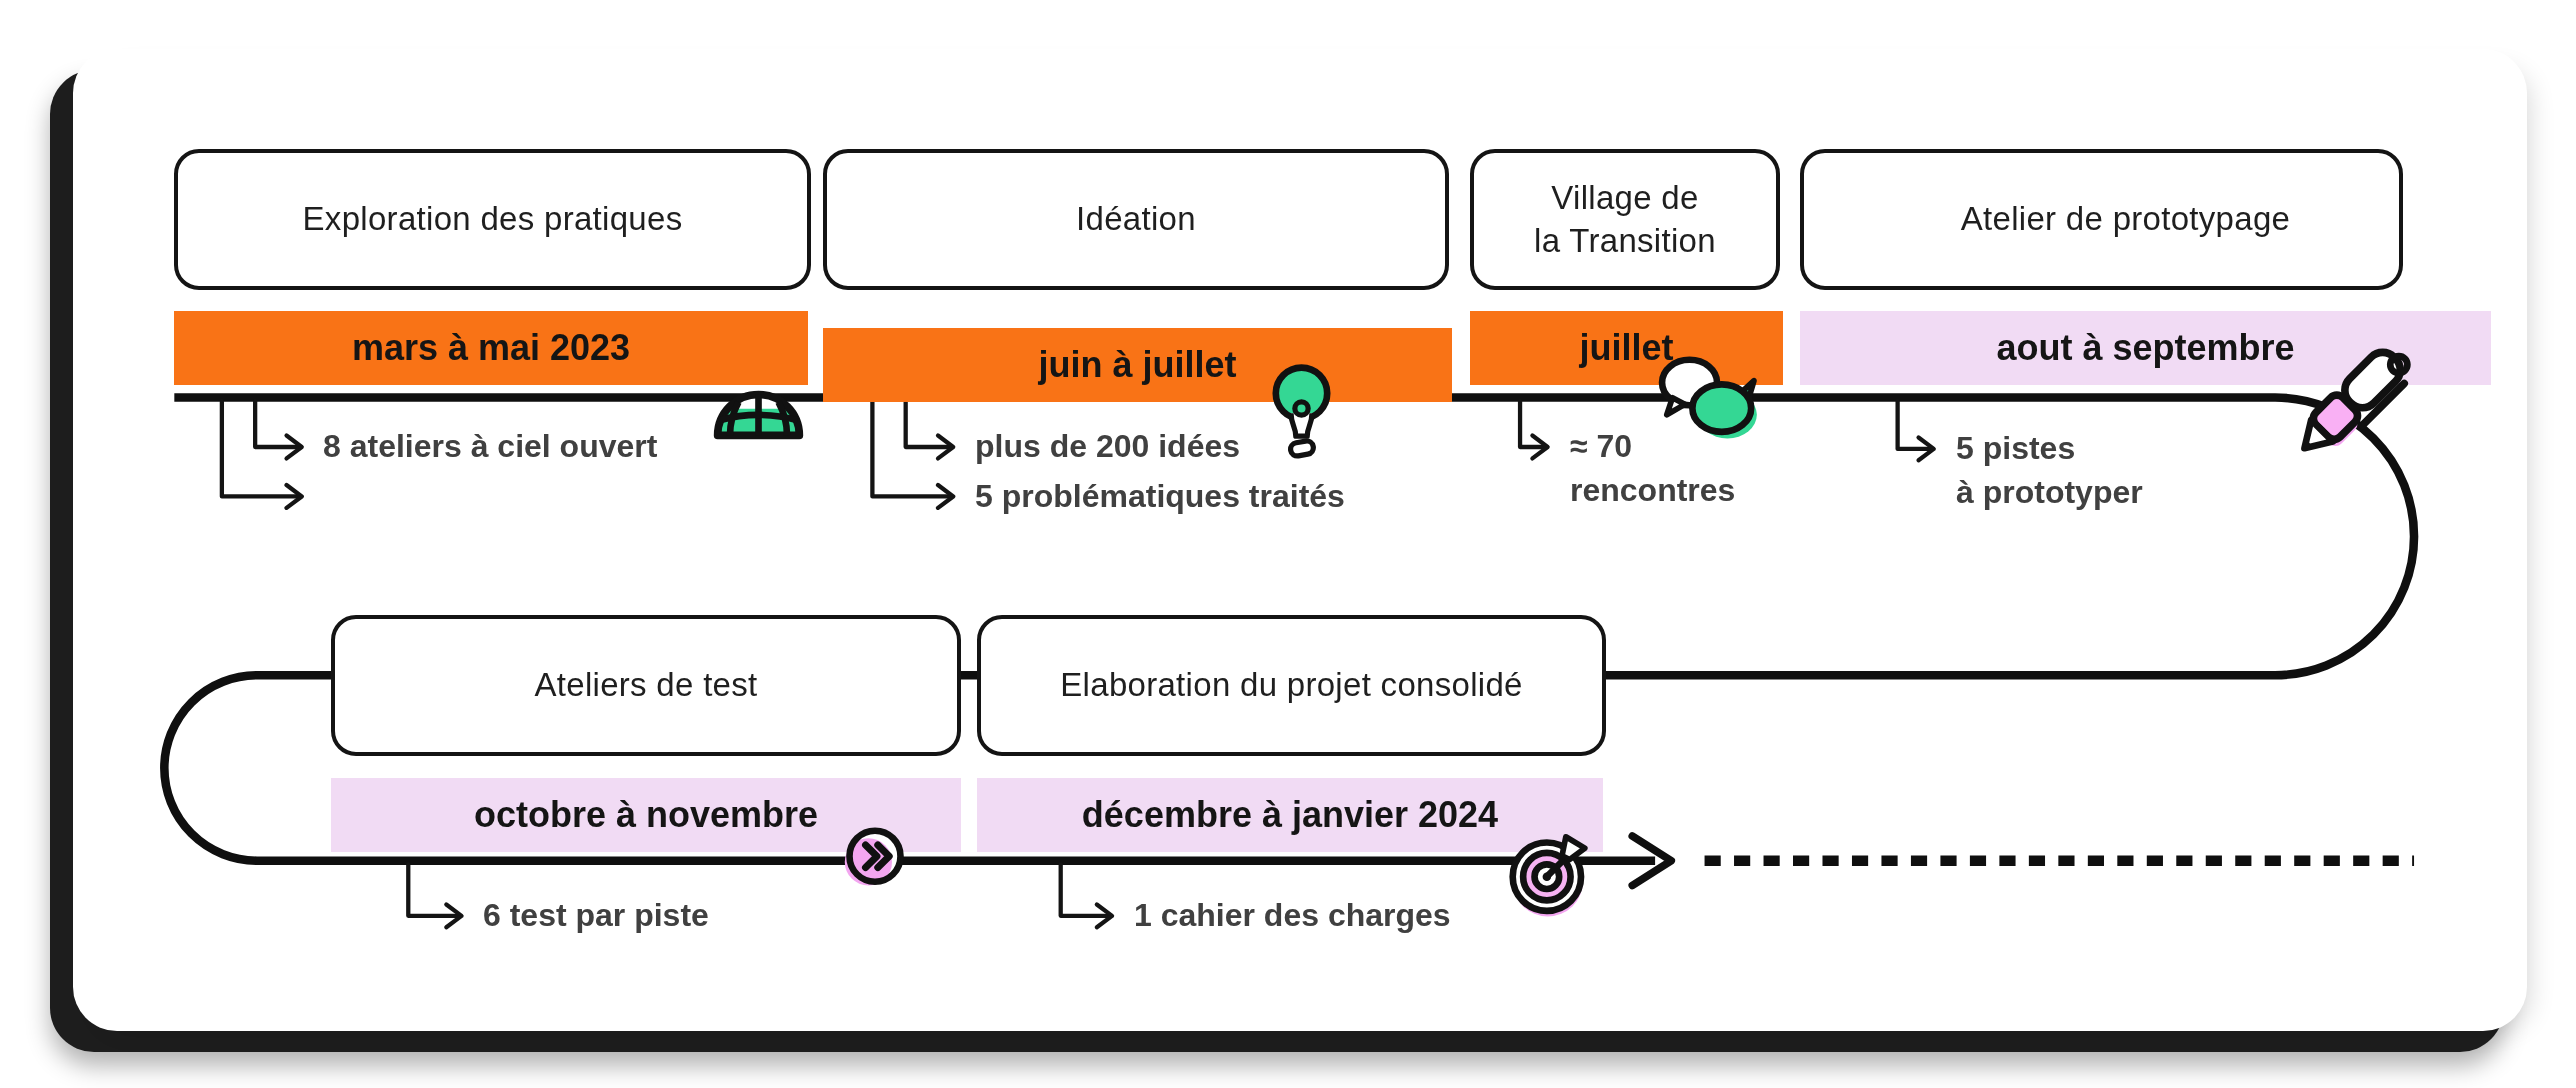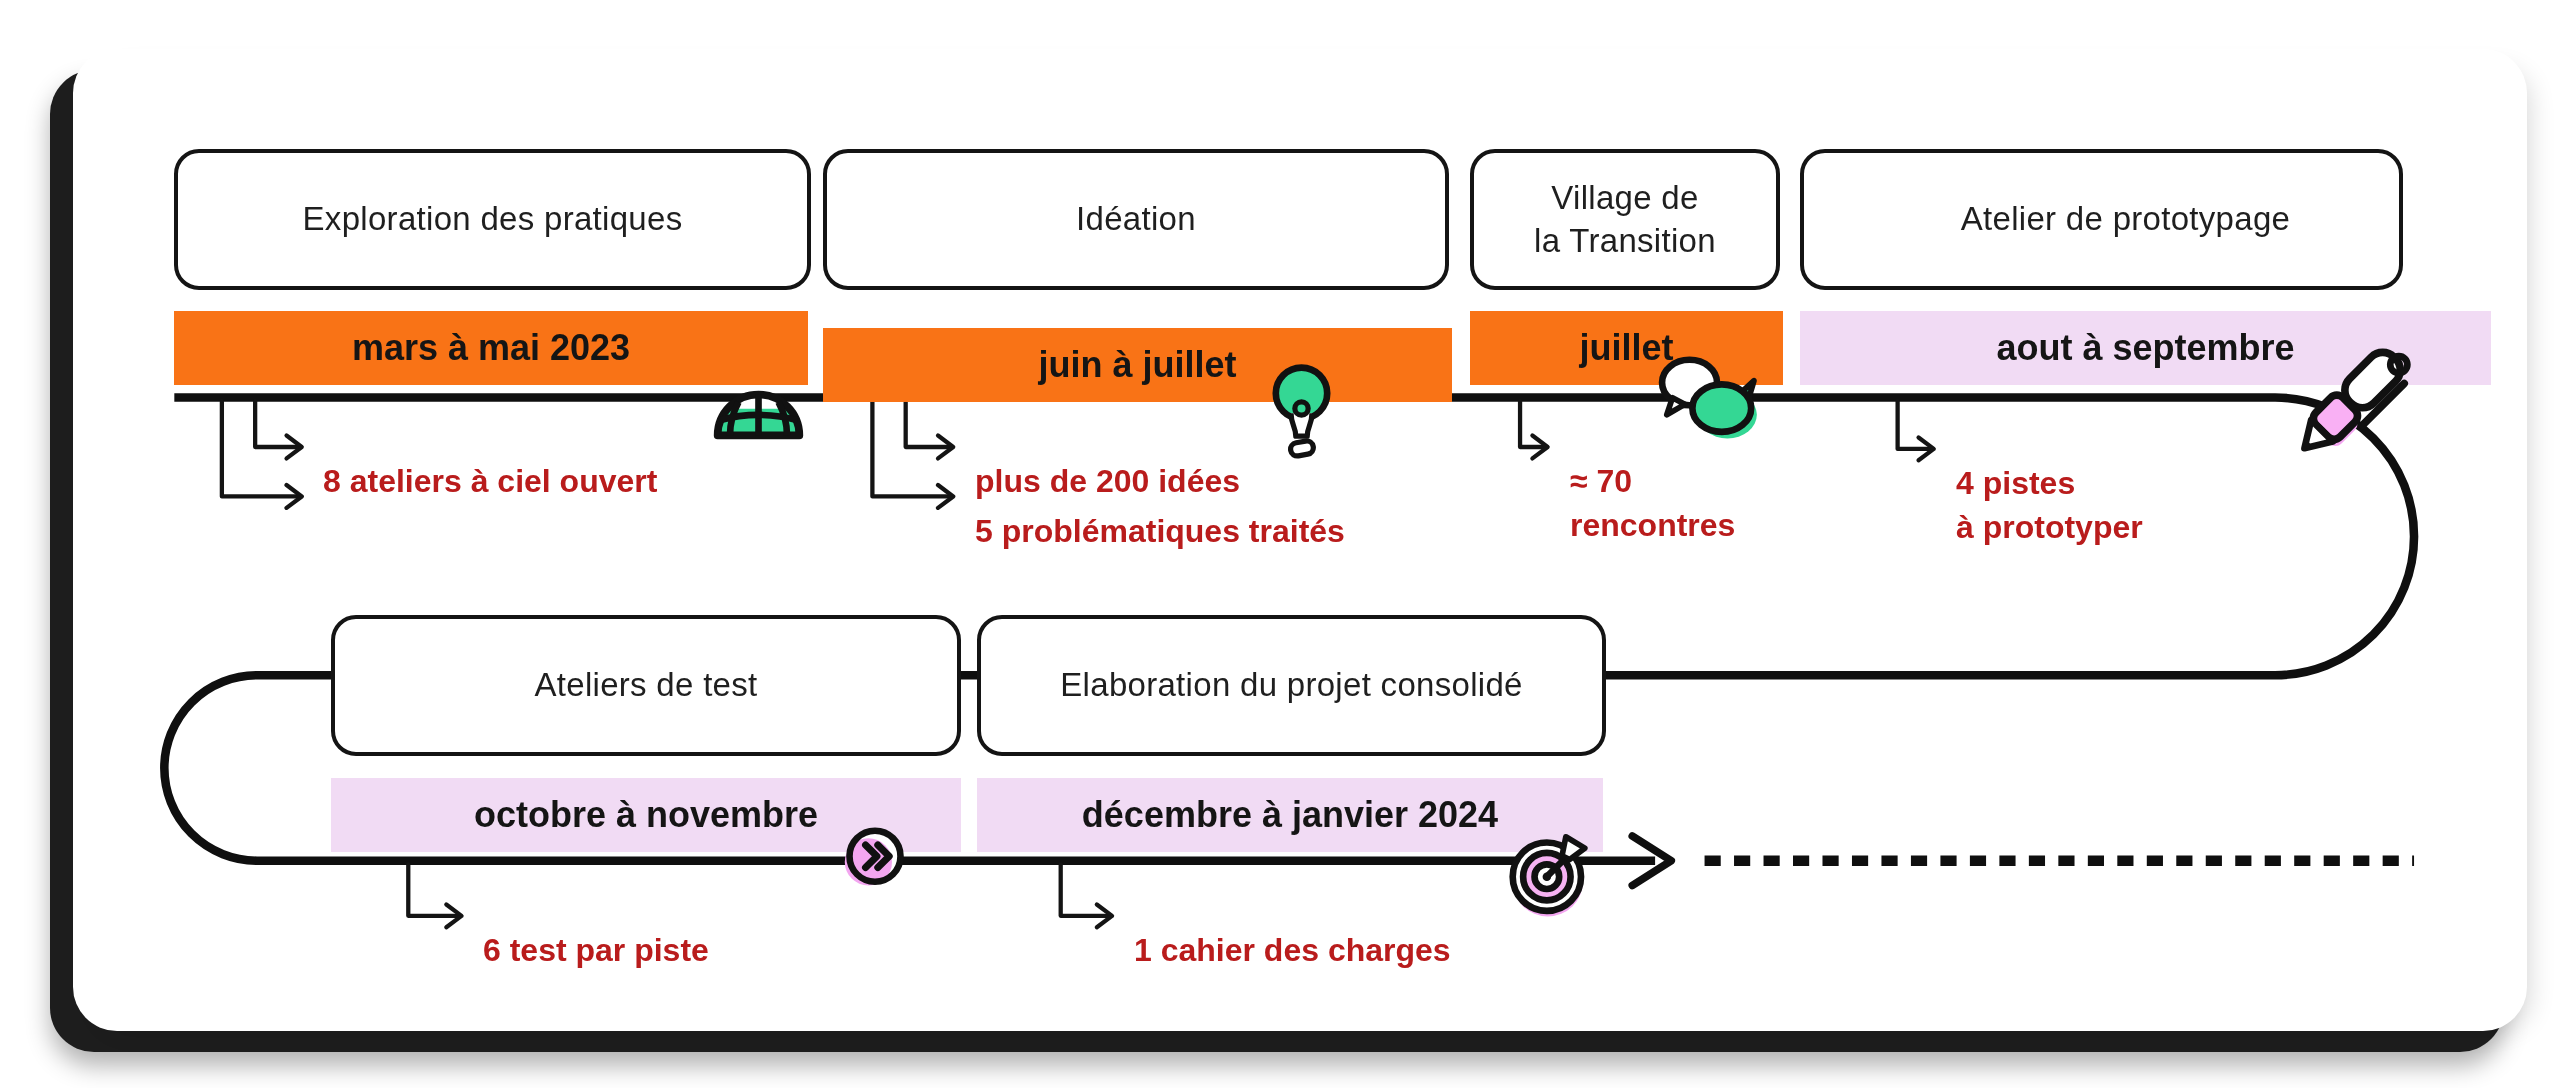--- a/index.html
+++ b/index.html
@@ -15,22 +15,22 @@
   .pbox{box-sizing:border-box;background:#ffffff;border:4.8px solid #141414;border-radius:25px;
         display:flex;align-items:center;justify-content:center;text-align:center;
         font-size:33px;font-weight:400;letter-spacing:0.3px;color:#1f1f1f;line-height:1.28;
         white-space:pre-line;z-index:3;}
   
   .pbar{height:74px;display:flex;align-items:center;justify-content:center;
         font-size:36px;font-weight:700;color:#151515;z-index:3;}
   .mint{background:#f97316;}
   .lav{background:#F1DBF4;}
   
-  .detail{transform:translateY(-50%);font-size:32px;font-weight:700;color:#b91c1c;
-          line-height:1.36;white-space:pre-line;z-index:3;margin-top:35px;}
+  .detail{transform:translateY(-50%);font-size:32px;font-weight:700;color:#404040;
+          line-height:1.36;white-space:pre-line;z-index:3;}
   svg.lines{left:0;top:0;z-index:2;}
   .icon{z-index:4;}
 </style>
 </head>
 <body>
 
 <div class="stage">
 
   <div class="abs card-shadow"></div>
   <div class="abs card"></div>
@@ -72,21 +72,21 @@
   <div class="abs pbar mint" style="left:1470px;top:311px;width:313px;">juillet</div>
   <div class="abs pbar lav" style="left:1800px;top:311px;width:691px;">aout à septembre</div>
   <div class="abs pbar lav" style="left:331px;top:778px;width:630px;">octobre à novembre</div>
   <div class="abs pbar lav" style="left:977px;top:778px;width:626px;">décembre à janvier 2024</div>
 
   <div class="abs detail" style="left:323px;top:447px;">8 ateliers à ciel ouvert</div>
   <div class="abs detail" style="left:975px;top:447px;">plus de 200 idées</div>
   <div class="abs detail" style="left:975px;top:497px;">5 problématiques traités</div>
   <div class="abs detail" style="left:1570px;top:469px;">≈ 70
 rencontres</div>
-  <div class="abs detail" style="left:1956px;top:471px;">4 pistes
+  <div class="abs detail" style="left:1956px;top:471px;">5 pistes
 à prototyper</div>
   <div class="abs detail" style="left:483px;top:916px;">6 test par piste</div>
   <div class="abs detail" style="left:1134px;top:916px;">1 cahier des charges</div>
 
   <svg class="abs icon" style="left:710px;top:365px;" width="97" height="78" viewBox="0 0 102 82">
     <defs>
         <clipPath id="domeclip">
           <path d="M8 74 a43 43 0 0 1 86 0 Z"></path>
         </clipPath>
       </defs>

